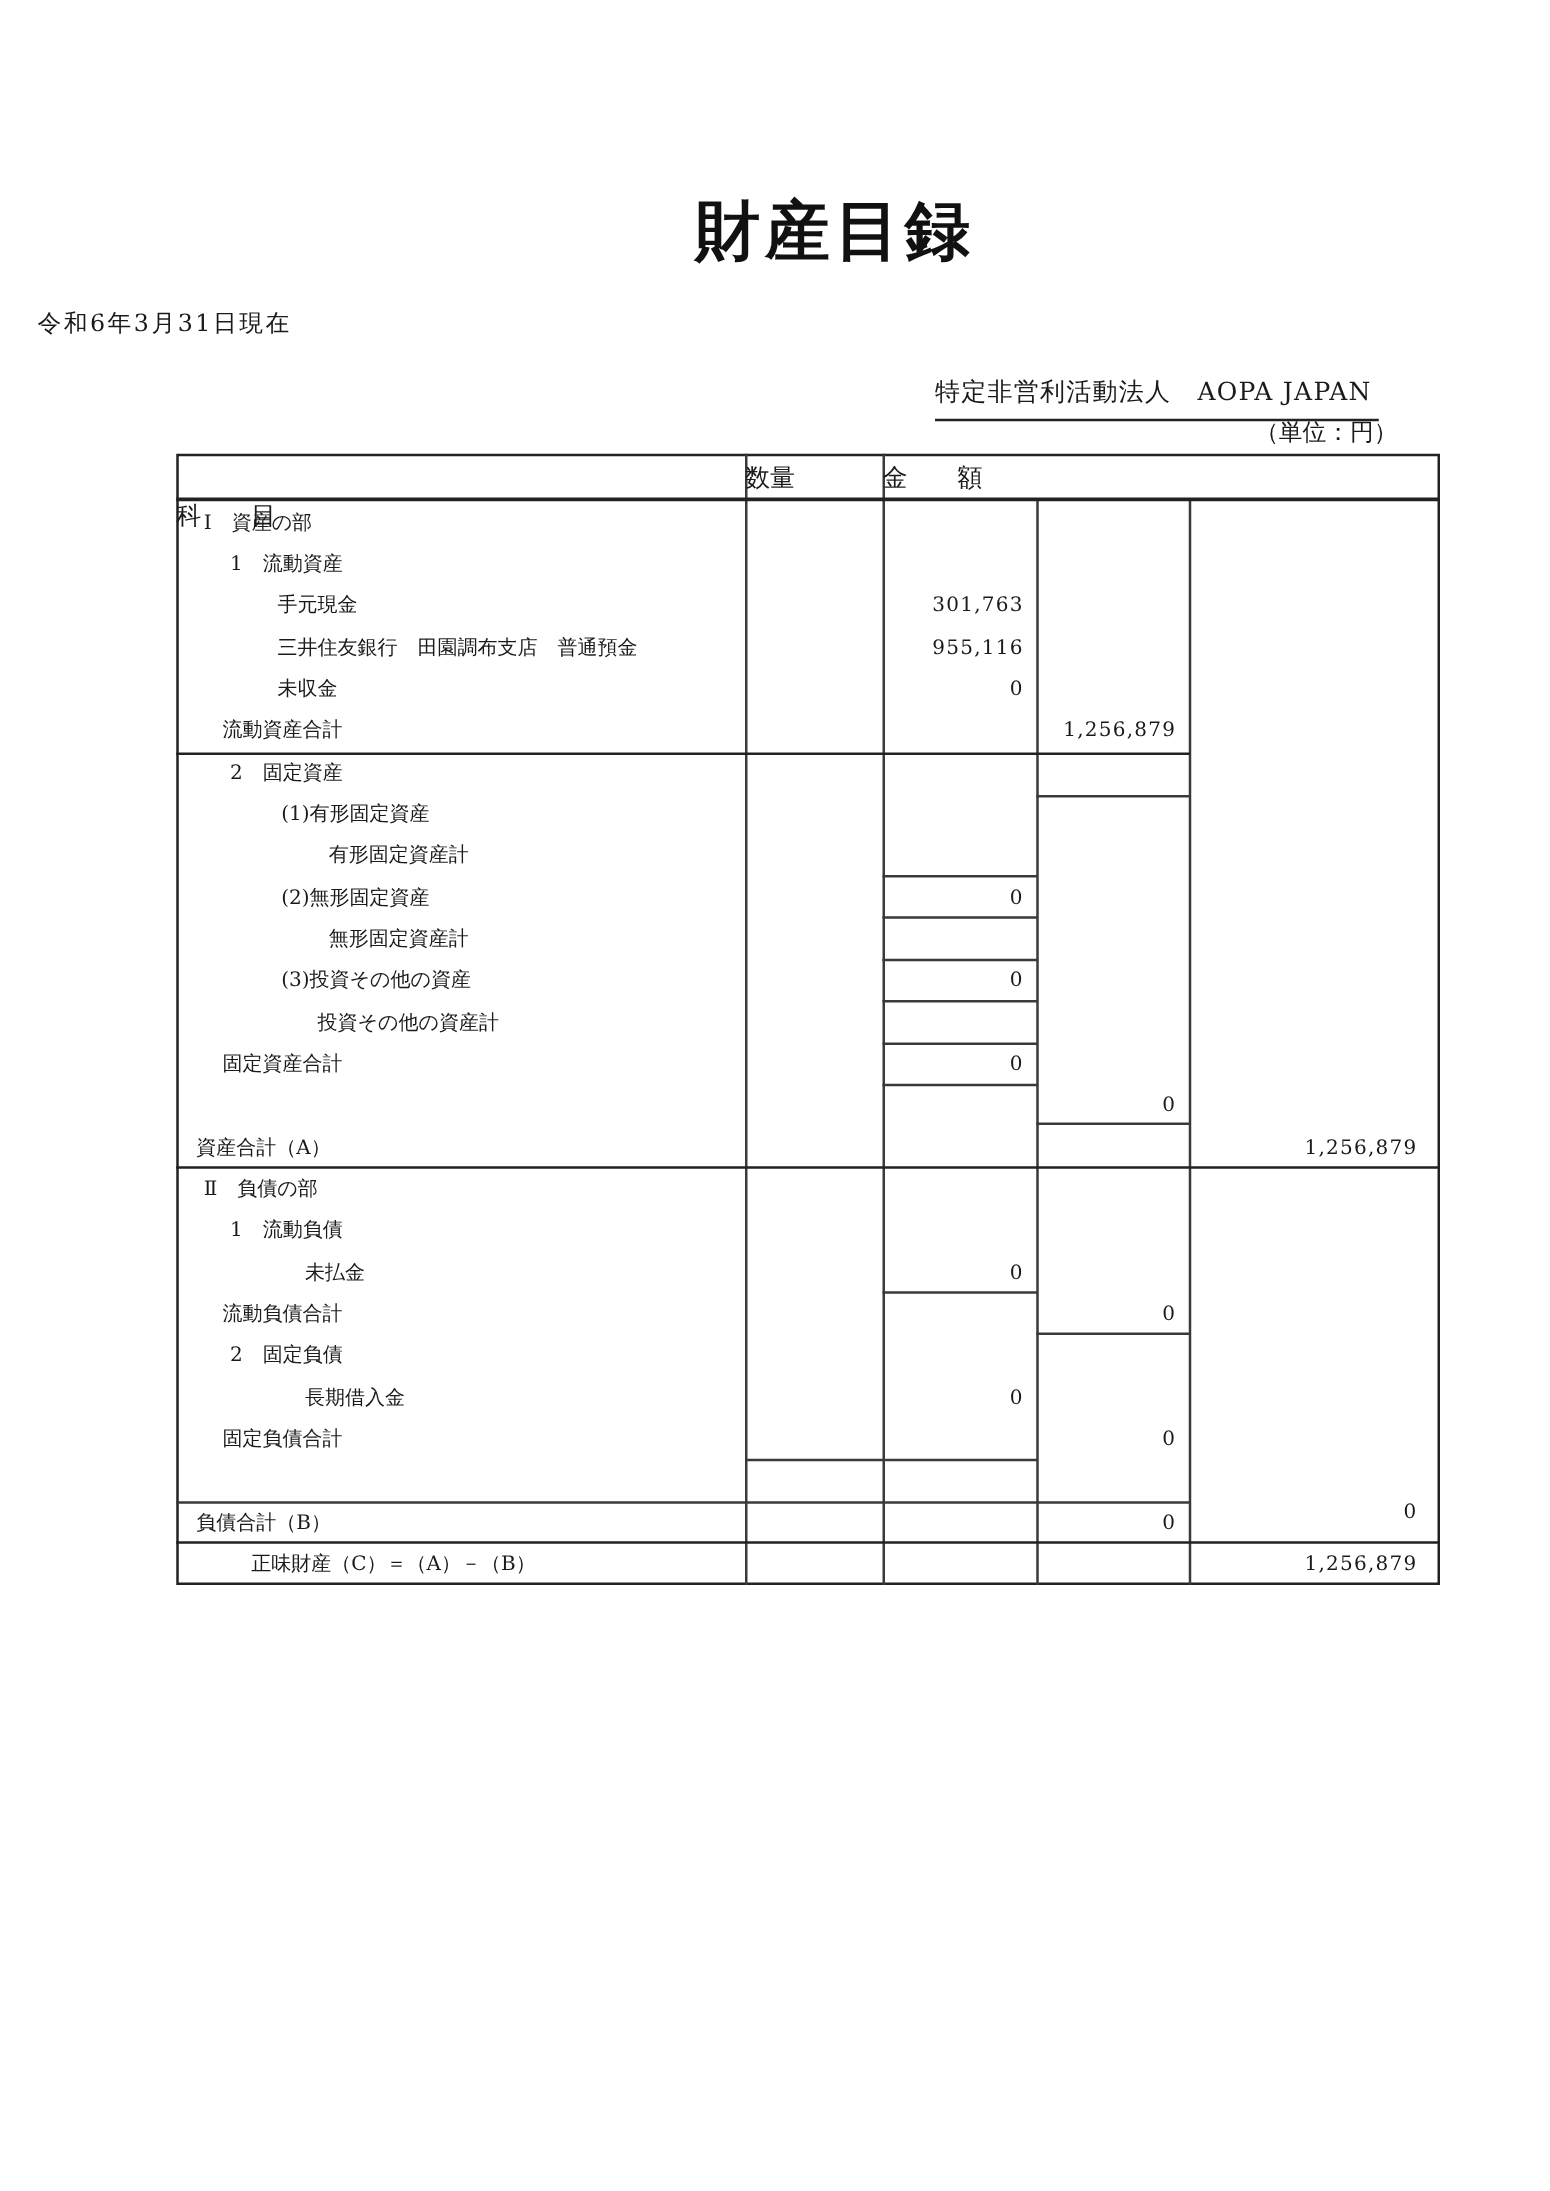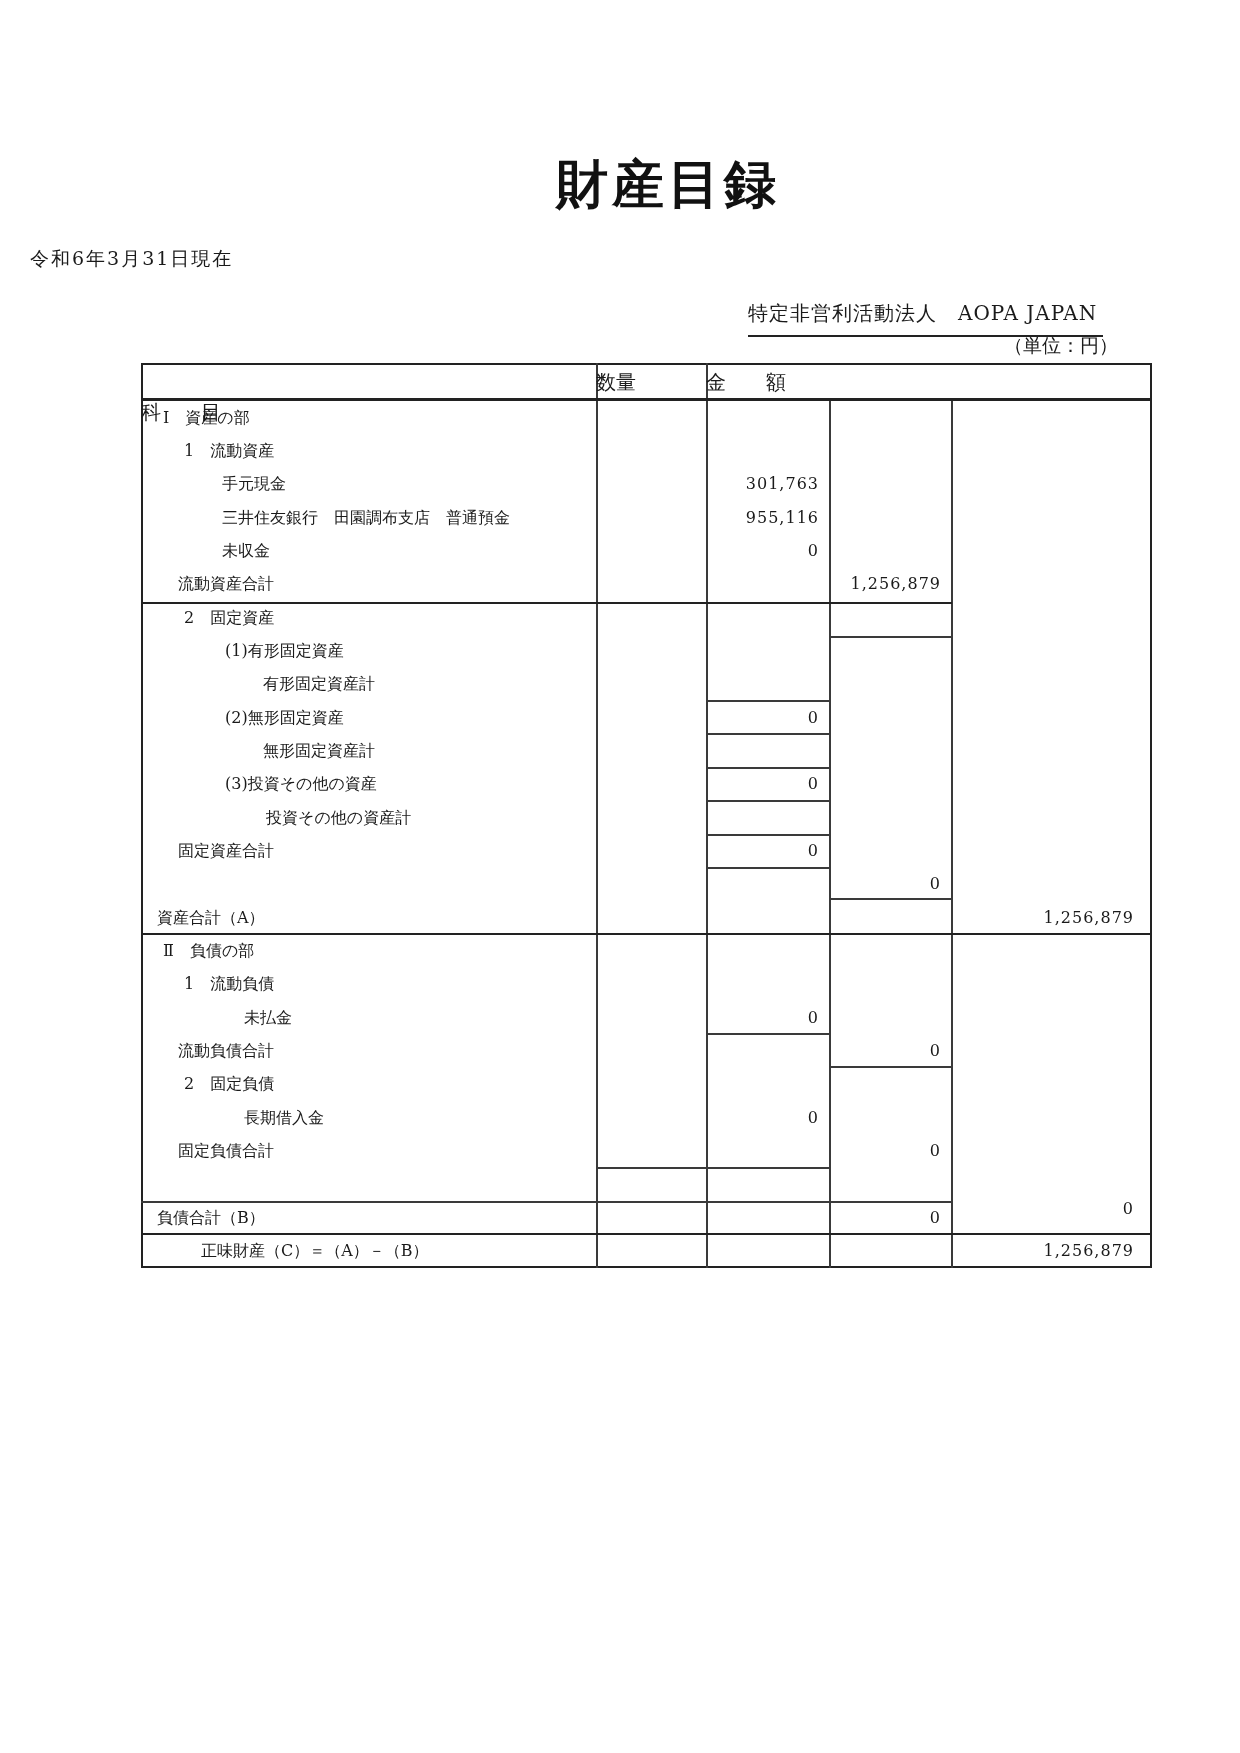--- a/index.html
+++ b/index.html
@@ -84,21 +84,21 @@
 <div class="cell" style="left:222px; top:471px;">手元現金</div>
 <div class="cell" style="left:222px; top:505px;">三井住友銀行　田園調布支店　普通預金</div>
 <div class="cell" style="left:222px; top:538px;">未収金</div>
 <div class="cell" style="left:178px; top:571px;">流動資産合計</div>
 <div class="cell" style="left:184px; top:605px;">2　固定資産</div>
 <div class="cell" style="left:225px; top:638px;">(1)有形固定資産</div>
 <div class="cell" style="left:263px; top:671px;">有形固定資産計</div>
 <div class="cell" style="left:225px; top:705px;">(2)無形固定資産</div>
 <div class="cell" style="left:263px; top:738px;">無形固定資産計</div>
 <div class="cell" style="left:225px; top:771px;">(3)投資その他の資産</div>
-<div class="cell" style="left:266px; top:805px;">投資その他の資産計</div>
+<div class="cell" style="left:254px; top:805px;">投資その他の資産計</div>
 <div class="cell" style="left:178px; top:838px;">固定資産合計</div>
 <div class="cell" style="left:157px; top:905px;">資産合計（A）</div>
 <div class="cell" style="left:163px; top:938px;">Ⅱ　負債の部</div>
 <div class="cell" style="left:184px; top:971px;">1　流動負債</div>
 <div class="cell" style="left:244px; top:1005px;">未払金</div>
 <div class="cell" style="left:178px; top:1038px;">流動負債合計</div>
 <div class="cell" style="left:184px; top:1071px;">2　固定負債</div>
 <div class="cell" style="left:244px; top:1105px;">長期借入金</div>
 <div class="cell" style="left:178px; top:1138px;">固定負債合計</div>
 <div class="cell" style="left:157px; top:1205px;">負債合計（B）</div>

